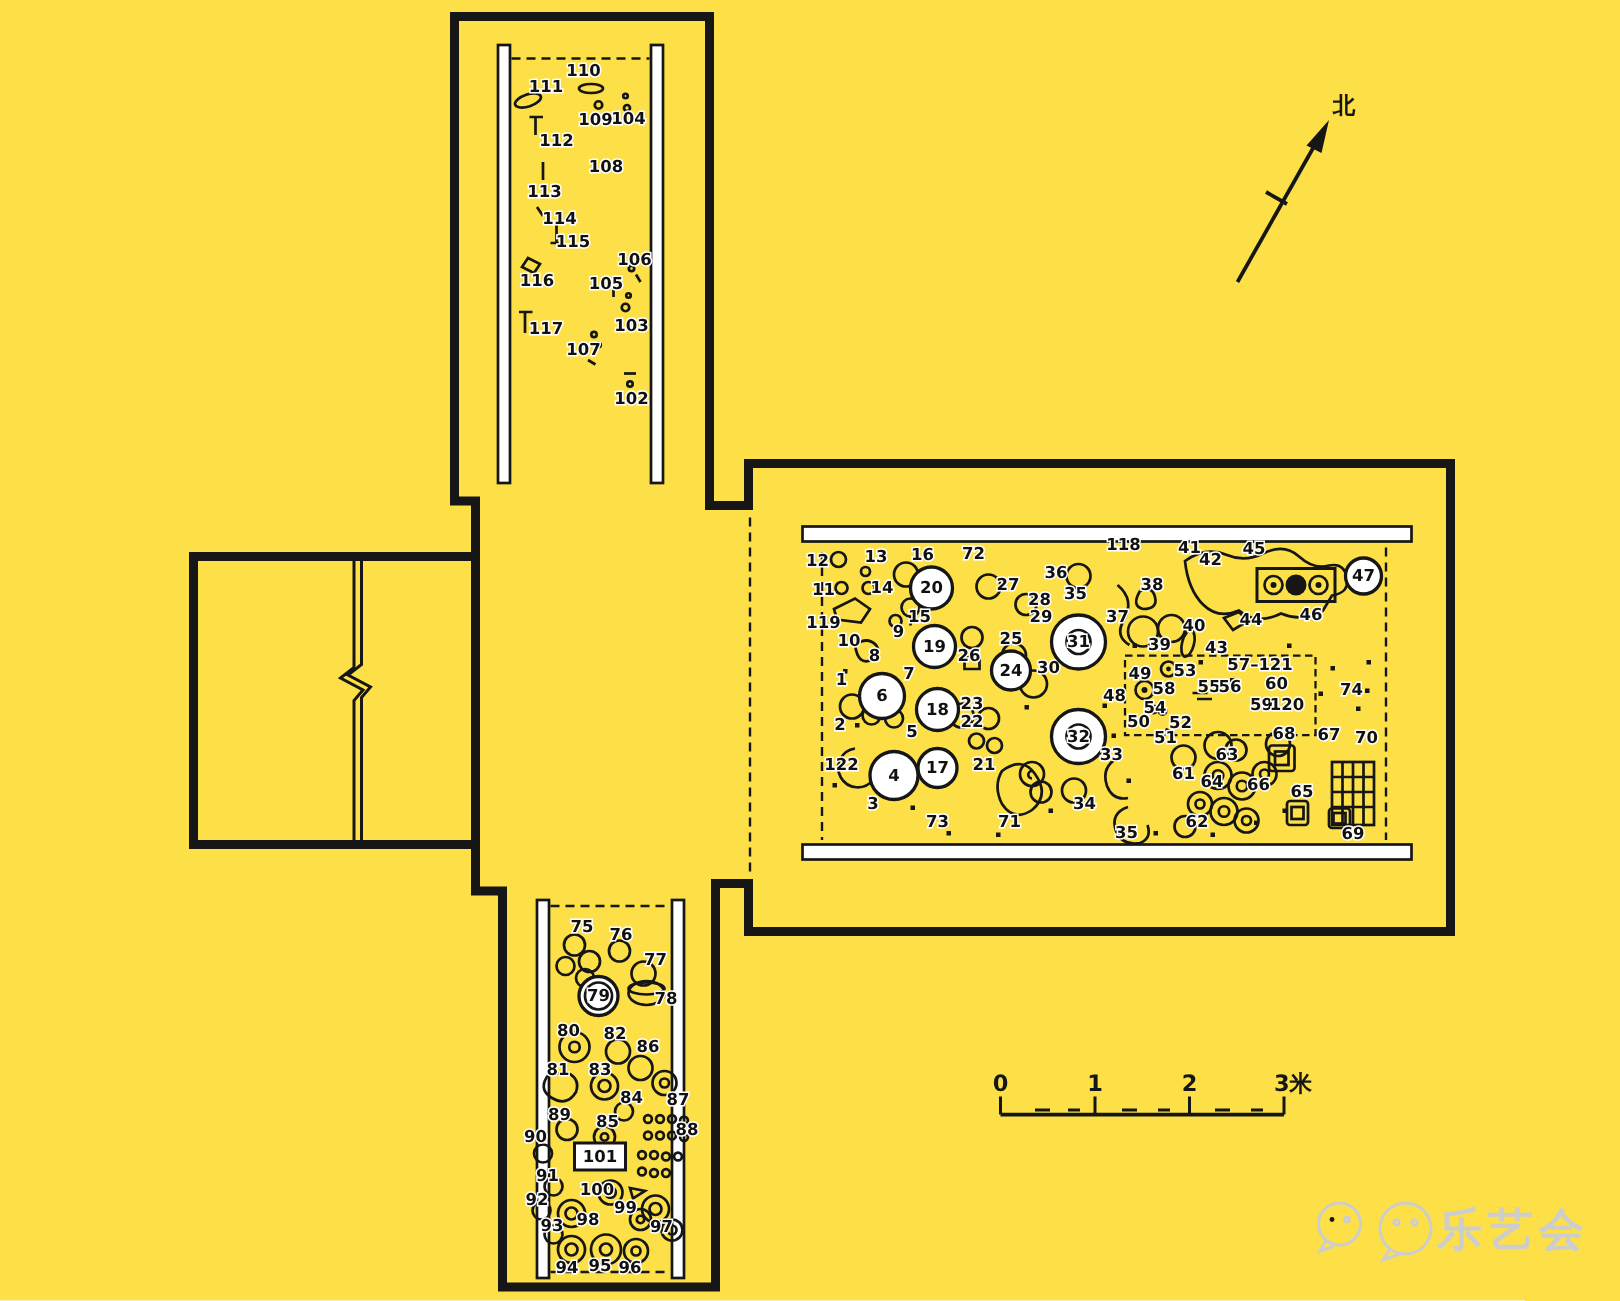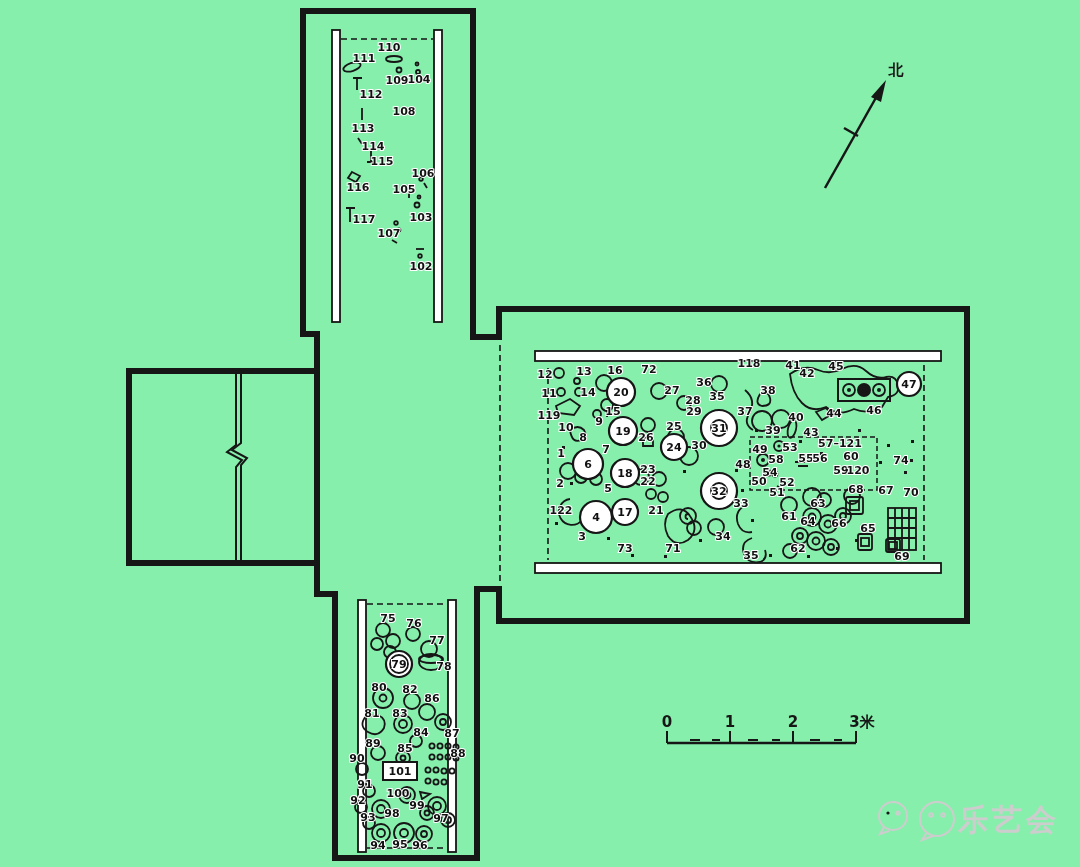--- a/index.html
+++ b/index.html
@@ -1,16 +1,16 @@
 <!DOCTYPE html>
 <html><head>
 <meta charset="utf-8">
 <style>
   html,body{margin:0;padding:0;background:#ffffff;}
-  .stage{position:relative;width:1080px;height:867px;background:#86efac;overflow:hidden;
+  .stage{position:relative;width:1080px;height:867px;background:#fde047;overflow:hidden;
          font-family:"DejaVu Sans",sans-serif;}
   svg{position:absolute;left:0;top:0;}
   .wall{fill:none;stroke:#161616;stroke-width:6;stroke-linejoin:miter;}
   .thin{fill:none;stroke:#161616;stroke-width:2;}
   .thin25{fill:none;stroke:#161616;stroke-width:2.5;}
   .rail{fill:#ffffff;stroke:#161616;stroke-width:1.8;}
   .dash{fill:none;stroke:#161616;stroke-width:1.6;stroke-dasharray:6 4;}
   .dashbox{fill:none;stroke:#161616;stroke-width:1.5;stroke-dasharray:5 3;}
   .art{fill:none;stroke:#161616;stroke-width:1.8;}
   .artf{fill:#161616;stroke:none;}

